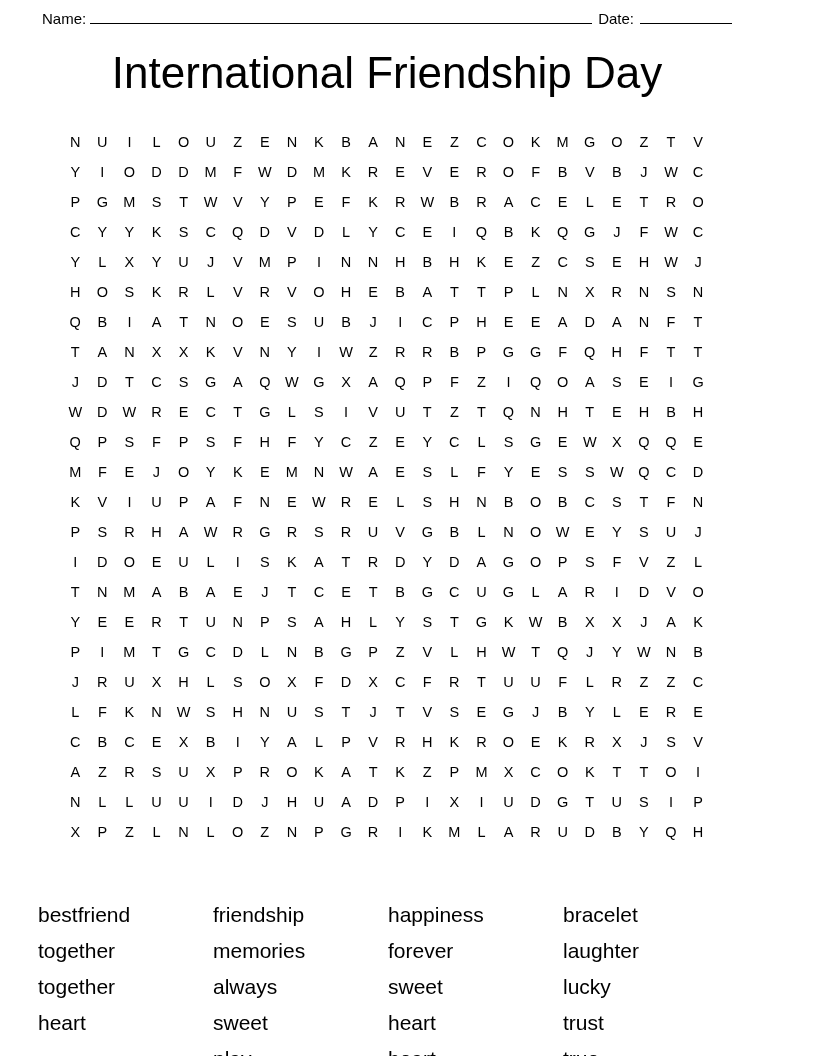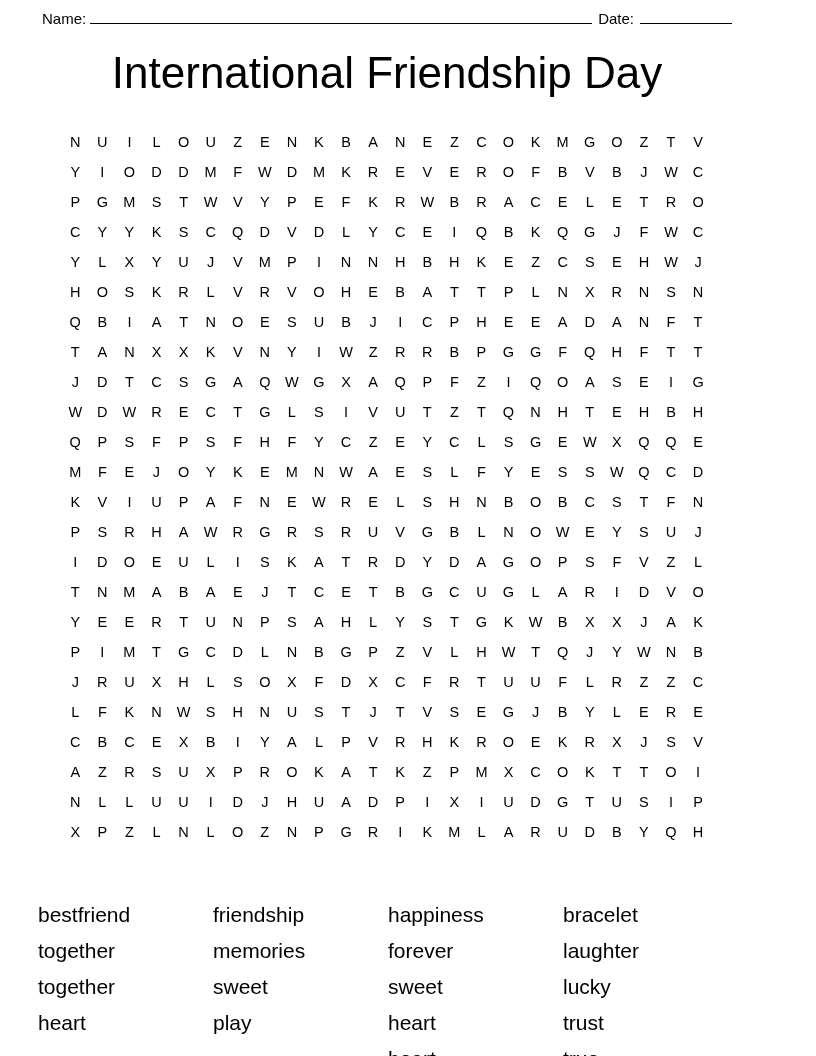--- a/index.html
+++ b/index.html
@@ -744,20 +744,21 @@
   <div class="wordlist" id="wordlist">
       <div class="word-col">
         <div class="word">bestfriend</div>
         <div class="word">together</div>
         <div class="word">together</div>
         <div class="word">heart</div>
       </div>
       <div class="word-col">
         <div class="word">friendship</div>
         <div class="word">memories</div>
+        <div class="word">always</div>
         <div class="word">sweet</div>
         <div class="word">play</div>
       </div>
       <div class="word-col">
         <div class="word">happiness</div>
         <div class="word">forever</div>
         <div class="word">sweet</div>
         <div class="word">heart</div>
         <div class="word">heart</div>
       </div>

